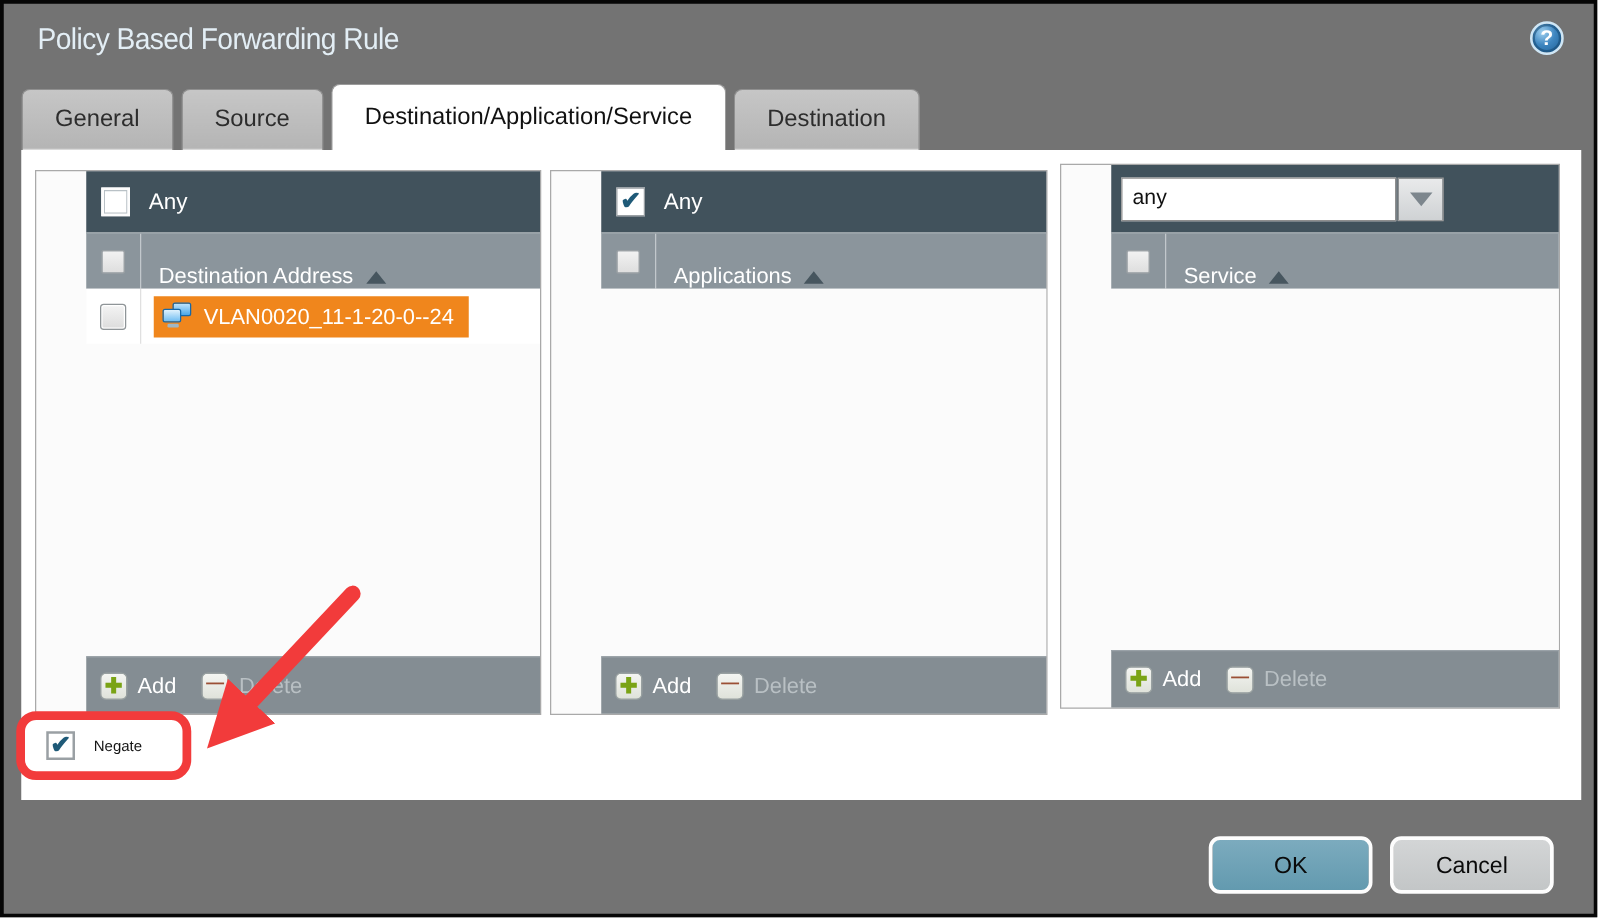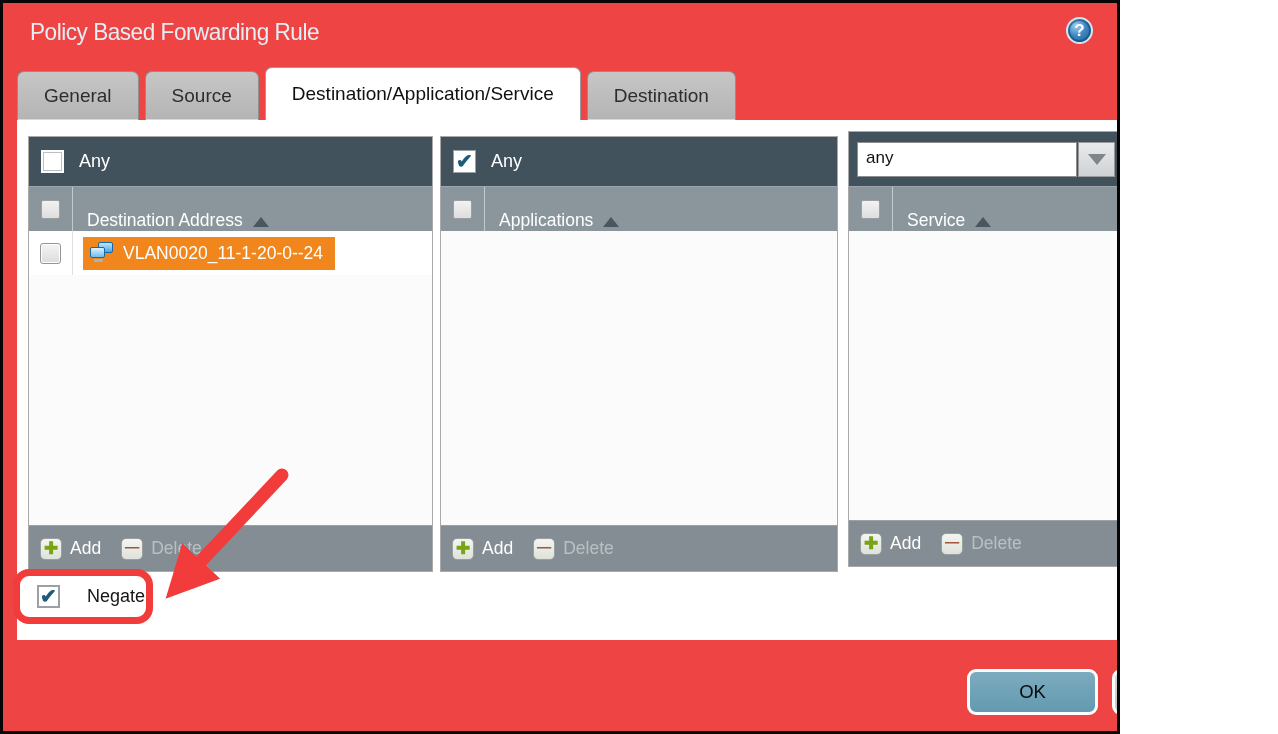--- a/index.html
+++ b/index.html
@@ -1,21 +1,21 @@
 <!DOCTYPE html>
 <html><head>
 <meta charset="utf-8">
 <style>
   * { margin:0; padding:0; box-sizing:border-box; }
   html,body { width:1278px; height:734px; }
   body { font-family:"Liberation Sans", sans-serif; position:relative; }
 
   .dialog {
-    position:absolute; left:0; top:0; width:1120px; height:734px;
-    background:#ef4444; border:3px solid #060606; overflow:hidden;
+    position:absolute; left:0; top:0; width:1278px; height:734px;
+    background:#737373; border:3px solid #060606; overflow:hidden;
   }
 
   
   .titlebar { position:absolute; left:0; top:0; width:100%; height:64px; }
   .title-text {
     position:absolute; left:27px; top:15px; font-size:24px; letter-spacing:-0.5px;
     color:#e3eef5; font-weight:400; transform:scaleX(0.94); transform-origin:left;
   }
   .help-icon {
     position:absolute; right:24px; top:14px; width:27px; height:27px; border-radius:50%;
@@ -37,21 +37,21 @@
     background:#ffffff; color:#111; height:53px; font-size:19px;
     border-color:#9b9b9b; box-shadow:none; position:relative; z-index:3;margin-top:32px;
   }
 
   
   .panel {
     position:absolute; left:14px; top:117px; width:1248px; height:520px;
     background:#ffffff; z-index:2;
   }
 
-  .col { position:absolute; display:flex; flex-direction:column; border:1px solid #a9a9a9; background:#fbfbfb; }
+  .col { position:absolute; display:flex; flex-direction:column; border:1px solid #a9a9a9; background:#fbfbfb;padding-left:40px; }
   .col-dest { left:11px;  top:16px; width:405px; height:436px; }
   .col-apps { left:423px; top:16px; width:398px; height:436px; }
   .col-svc  { left:831px; top:11px; width:400px; height:436px; }
 
   .any-bar {
     height:49px; background:#41525c; display:flex; align-items:center; padding-left:12px; flex:0 0 auto;
   }
   .any-label { color:#fff; font-size:18px; margin-left:15px; }
 
   .topbar-svc { height:54px; background:#41525c; display:flex; align-items:center; padding-left:8px; flex:0 0 auto; }
@@ -112,21 +112,21 @@
   .cb-20 { width:21px; height:21px; background:linear-gradient(#f4f4f4,#dcdcdc); border-radius:3px; border:1px solid #8f9598; box-shadow:0 0 0 1px #fff inset; }
   .cb-anydark { border:2px solid #fdfdfd; box-shadow:0 0 0 1px #b9c1c6 inset; }
   .check { color:#1f5a78; font-size:20px; font-weight:bold; line-height:1; margin-top:-2px; }
 
   
   .negate-box {
     position:absolute; left:-4px; top:449px; width:140px; height:55px;
     border:7px solid #f23b3b; border-radius:16px; background:#fff;
     display:flex; align-items:center; padding-left:17px; z-index:5;
   }
-  .negate-label { font-size:18px; color:#161616; margin-left:27px; }
+  .negate-label { font-size:12px; color:#161616; margin-left:15px; }
 
   .arrow-svg { position:absolute; left:0; top:0; z-index:6; pointer-events:none; }
 
   
   .btn {
     position:absolute; top:666px; width:131px; height:46px; border-radius:9px;
     border:3px solid #fdfdfd; font-size:18.5px; color:#0a0a0a; cursor:pointer;
     display:flex; align-items:center; justify-content:center;
     font-family:"Liberation Sans", sans-serif;
   }

